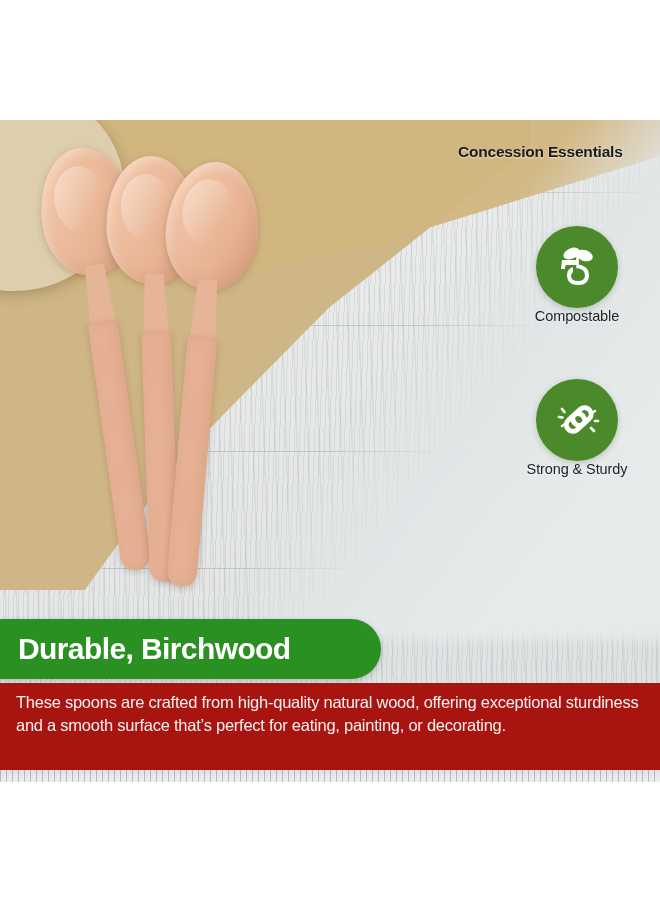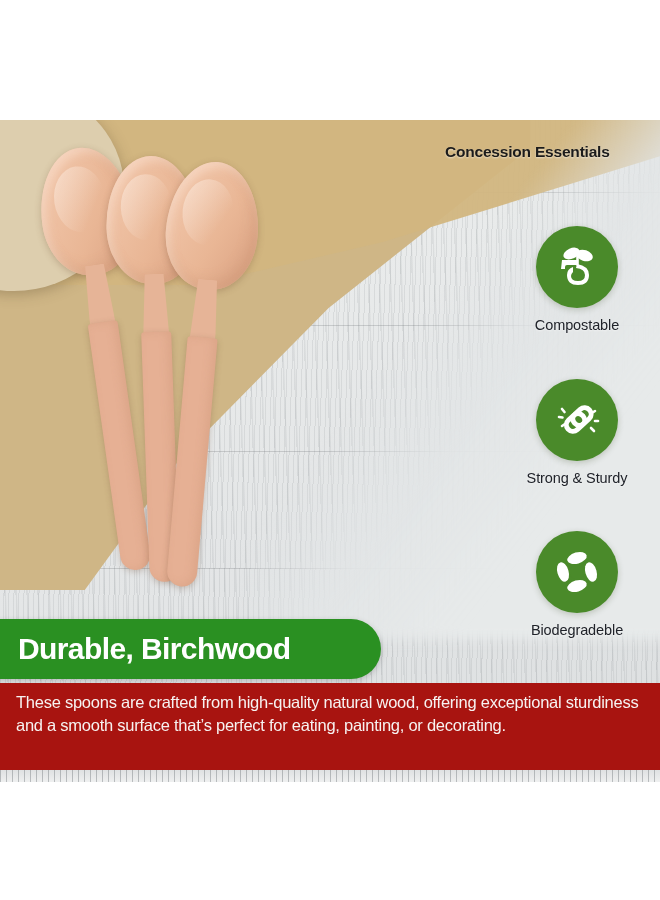--- a/index.html
+++ b/index.html
@@ -109,37 +109,37 @@
   .spoon .handle{
     position:absolute;left:50%;top:176px;transform:translateX(-50%);
     width:30px;height:250px;border-radius:3px 3px 15px 15px;
     background:linear-gradient(100deg,#f0c4a6 0%,#e9b898 35%,#e0ab8b 72%,#d8a established 1%,#d69f81 100%);
     background-color:#e6b094;
     box-shadow:0 2px 6px rgba(108,72,48,.28), inset -4px 0 8px rgba(190,136,104,.25);
   }
 
   
   #header-title{
-    position:absolute;left:445px;top:143px;
+    position:absolute;left:458px;top:143px;
     font-size:15.5px;font-weight:bold;color:#1b1b1b;
     letter-spacing:-.2px;white-space:nowrap;
     text-shadow:0 1px 2px rgba(255,255,255,.55);
   }
 
   
   .feature{position:absolute;left:497px;width:160px;text-align:center;}
   .feature .circle{
     width:82px;height:82px;border-radius:50%;
     margin:0 auto;background:#4a8a2a;
     display:flex;align-items:center;justify-content:center;
     box-shadow:0 2px 6px rgba(40,60,20,.22);
   }
   .feature .circle svg{display:block;}
   .feature .flabel{
-    margin-top:9px;font-size:14.5px;color:#20232a;letter-spacing:-.1px;
+    font-size:14.5px;color:#20232a;letter-spacing:-.1px;
     text-shadow:0 1px 2px rgba(255,255,255,.5);
   }
   #feature-0{top:226px;}
   #feature-1{top:379px;}
   #feature-2{top:531px;}
 
   
   #green-banner{
     position:absolute;left:-18px;top:619px;width:399px;height:60px;
     background:#2a9022;border-radius:0 30px 30px 0;
@@ -242,34 +242,20 @@
             <line x1="10" y1="31" x2="13" y2="29"></line>
             <line x1="40" y1="18" x2="43" y2="16"></line>
             <line x1="43" y1="26" x2="46" y2="26"></line>
             <line x1="39" y1="33" x2="42" y2="36"></line>
           </g>
         </svg>
       </div>
       <div class="flabel">Strong &amp; Sturdy</div>
     </div>
 
-    <div class="feature" id="feature-2" style="top:411px;">
-      <div class="circle">
-        <svg width="50" height="50" viewBox="0 0 50 50" aria-hidden="true">
-          <g fill="#ffffff">
-            <ellipse cx="25" cy="11" rx="10" ry="5.6" transform="rotate(-16 25 11)"></ellipse>
-            <ellipse cx="39" cy="25" rx="5.6" ry="10" transform="rotate(-16 39 25)"></ellipse>
-            <ellipse cx="25" cy="39" rx="10" ry="5.6" transform="rotate(-16 25 39)"></ellipse>
-            <ellipse cx="11" cy="25" rx="5.6" ry="10" transform="rotate(-16 11 25)"></ellipse>
-          </g>
-          <circle cx="25" cy="25" r="7.4" fill="#4a8a2a"></circle>
-        </svg>
-      </div>
-      <div class="flabel">Biodegradeble</div>
-    </div>
 
     <div id="green-banner" style="top:499px;">
       <div class="btext">Durable, Birchwood</div>
     </div>
 
     <div id="red-block" style="top:563px;padding-left:8px;">
       <div class="dtext">These spoons are crafted from high-quality natural wood, offering exceptional sturdiness and a smooth surface that’s perfect for eating, painting, or decorating.</div>
     </div>
 
     <div id="bottom-strip" style="top:650px;"></div>

